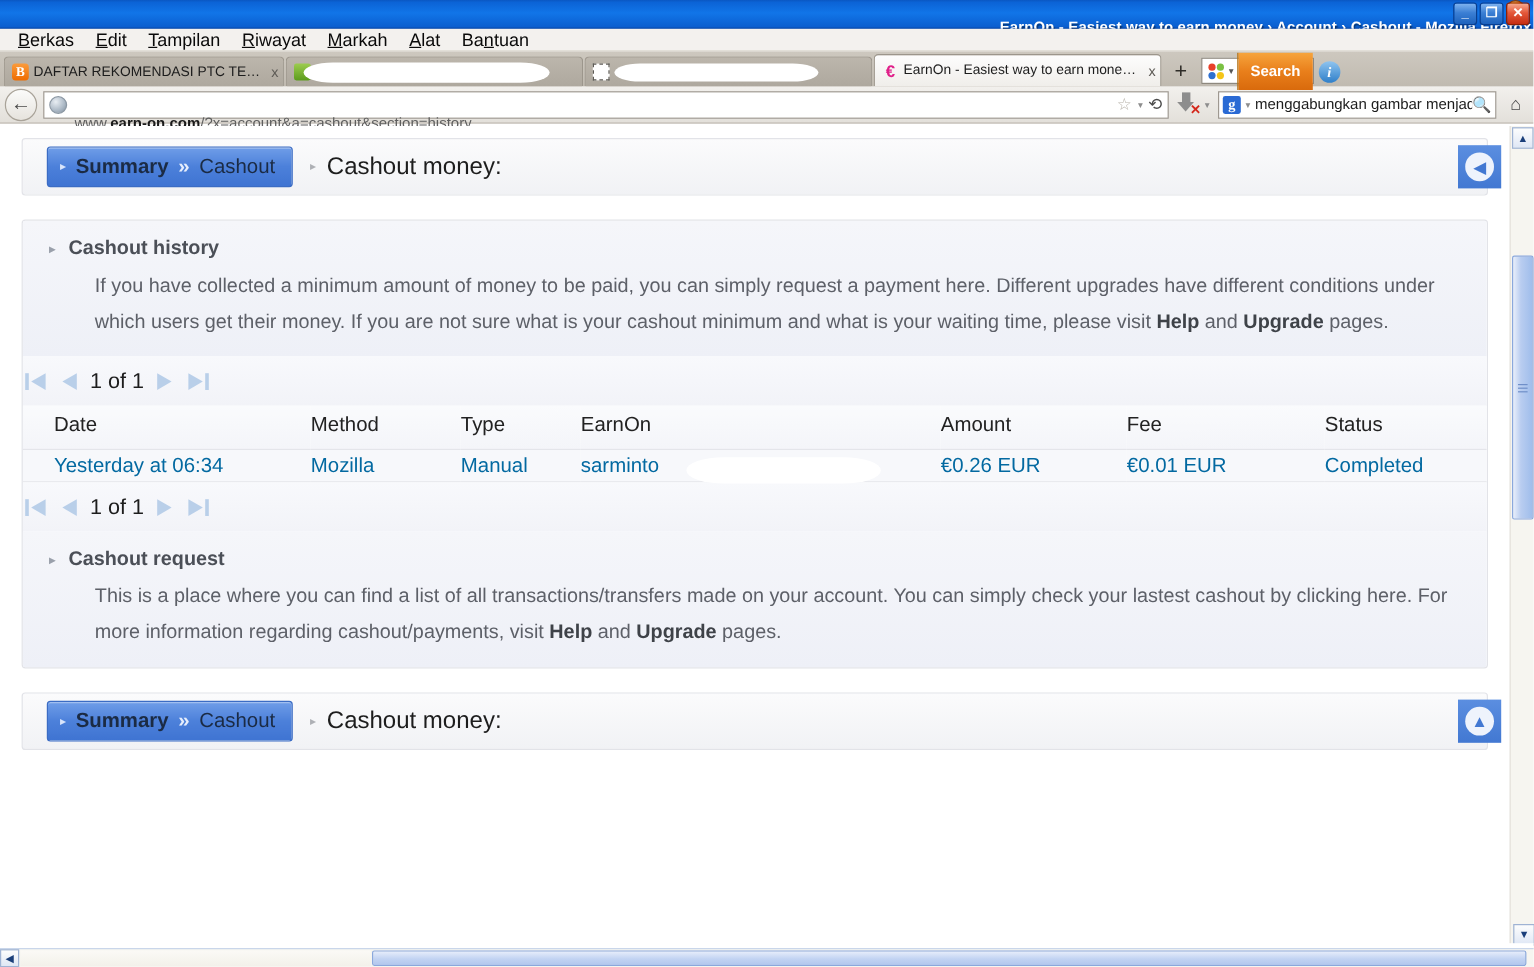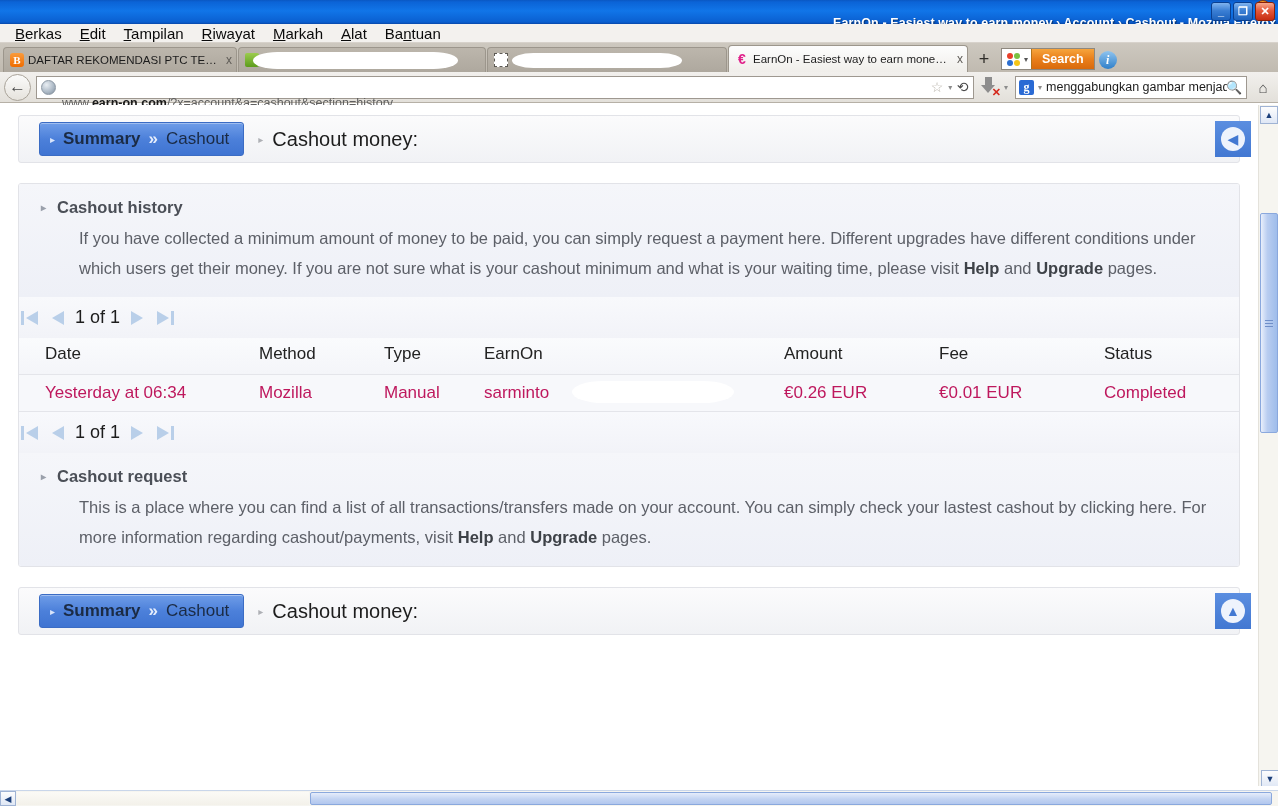--- a/index.html
+++ b/index.html
@@ -127,21 +127,21 @@
   .pinwheel i:nth-child(1) { background: #e8402a; left: 0; top: 0; }
   .pinwheel i:nth-child(2) { background: #7ac143; left: 7px; top: 0; }
   .pinwheel i:nth-child(3) { background: #2d6fd0; left: 0; top: 7px; }
   .pinwheel i:nth-child(4) { background: #f5c518; left: 7px; top: 7px; }
   #searchwrap .caret { font-size: 8px; color: #555; margin-right: 3px; }
   #searchwrap input {
     border: none; outline: none; width: 270px; height: 18px;
     font-size: 12.5px; color: #6d6d6d; font-family: "Liberation Sans", sans-serif;
   }
   #searchbtn {
-    height: 20px; padding: 0 10px;
+    height: 31px; padding: 0 10px;
     background: linear-gradient(to bottom, #f6a43c 0%, #e97f1b 50%, #d96a0c 100%);
     color: #fff; font-weight: bold; font-size: 12.5px;
     display: flex; align-items: center;
     border-left: 1px solid #b4741a;
   }
   #infoico {
     width: 18px; height: 18px; border-radius: 50%;
     background: linear-gradient(to bottom, #8fc4ef 0%, #2f7fc9 100%);
     color: #fff; font-size: 12px; font-weight: bold; font-style: italic;
     display: flex; align-items: center; justify-content: center;
@@ -299,22 +299,22 @@
 
   table.hist { width: 100%; border-collapse: collapse; }
   table.hist th {
     text-align: left; font-weight: normal;
     font-size: 17px; color: #222;
     padding: 6px 0 10px 0;
     background: linear-gradient(to bottom, #fafbfd 0%, #f4f5f9 100%);
     border-bottom: 1px solid #e4e5ea;
   }
   table.hist td {
-    font-size: 17px; color: #be185d;
-    padding: 8px 0;
+    font-size: 17px; color: #0369a1;
+    padding: 3px 0;
     background: #f7f8fb;
     border-bottom: 1px solid #e4e5ea;
     position: relative;
   }
   td.status { color: #11962f; }
   .col-date   { padding-left: 26px !important; width: 240px; }
   .col-method { width: 125px; }
   .col-type   { width: 100px; }
   .col-acct   { width: 300px; }
   .col-amt    { width: 155px; }

